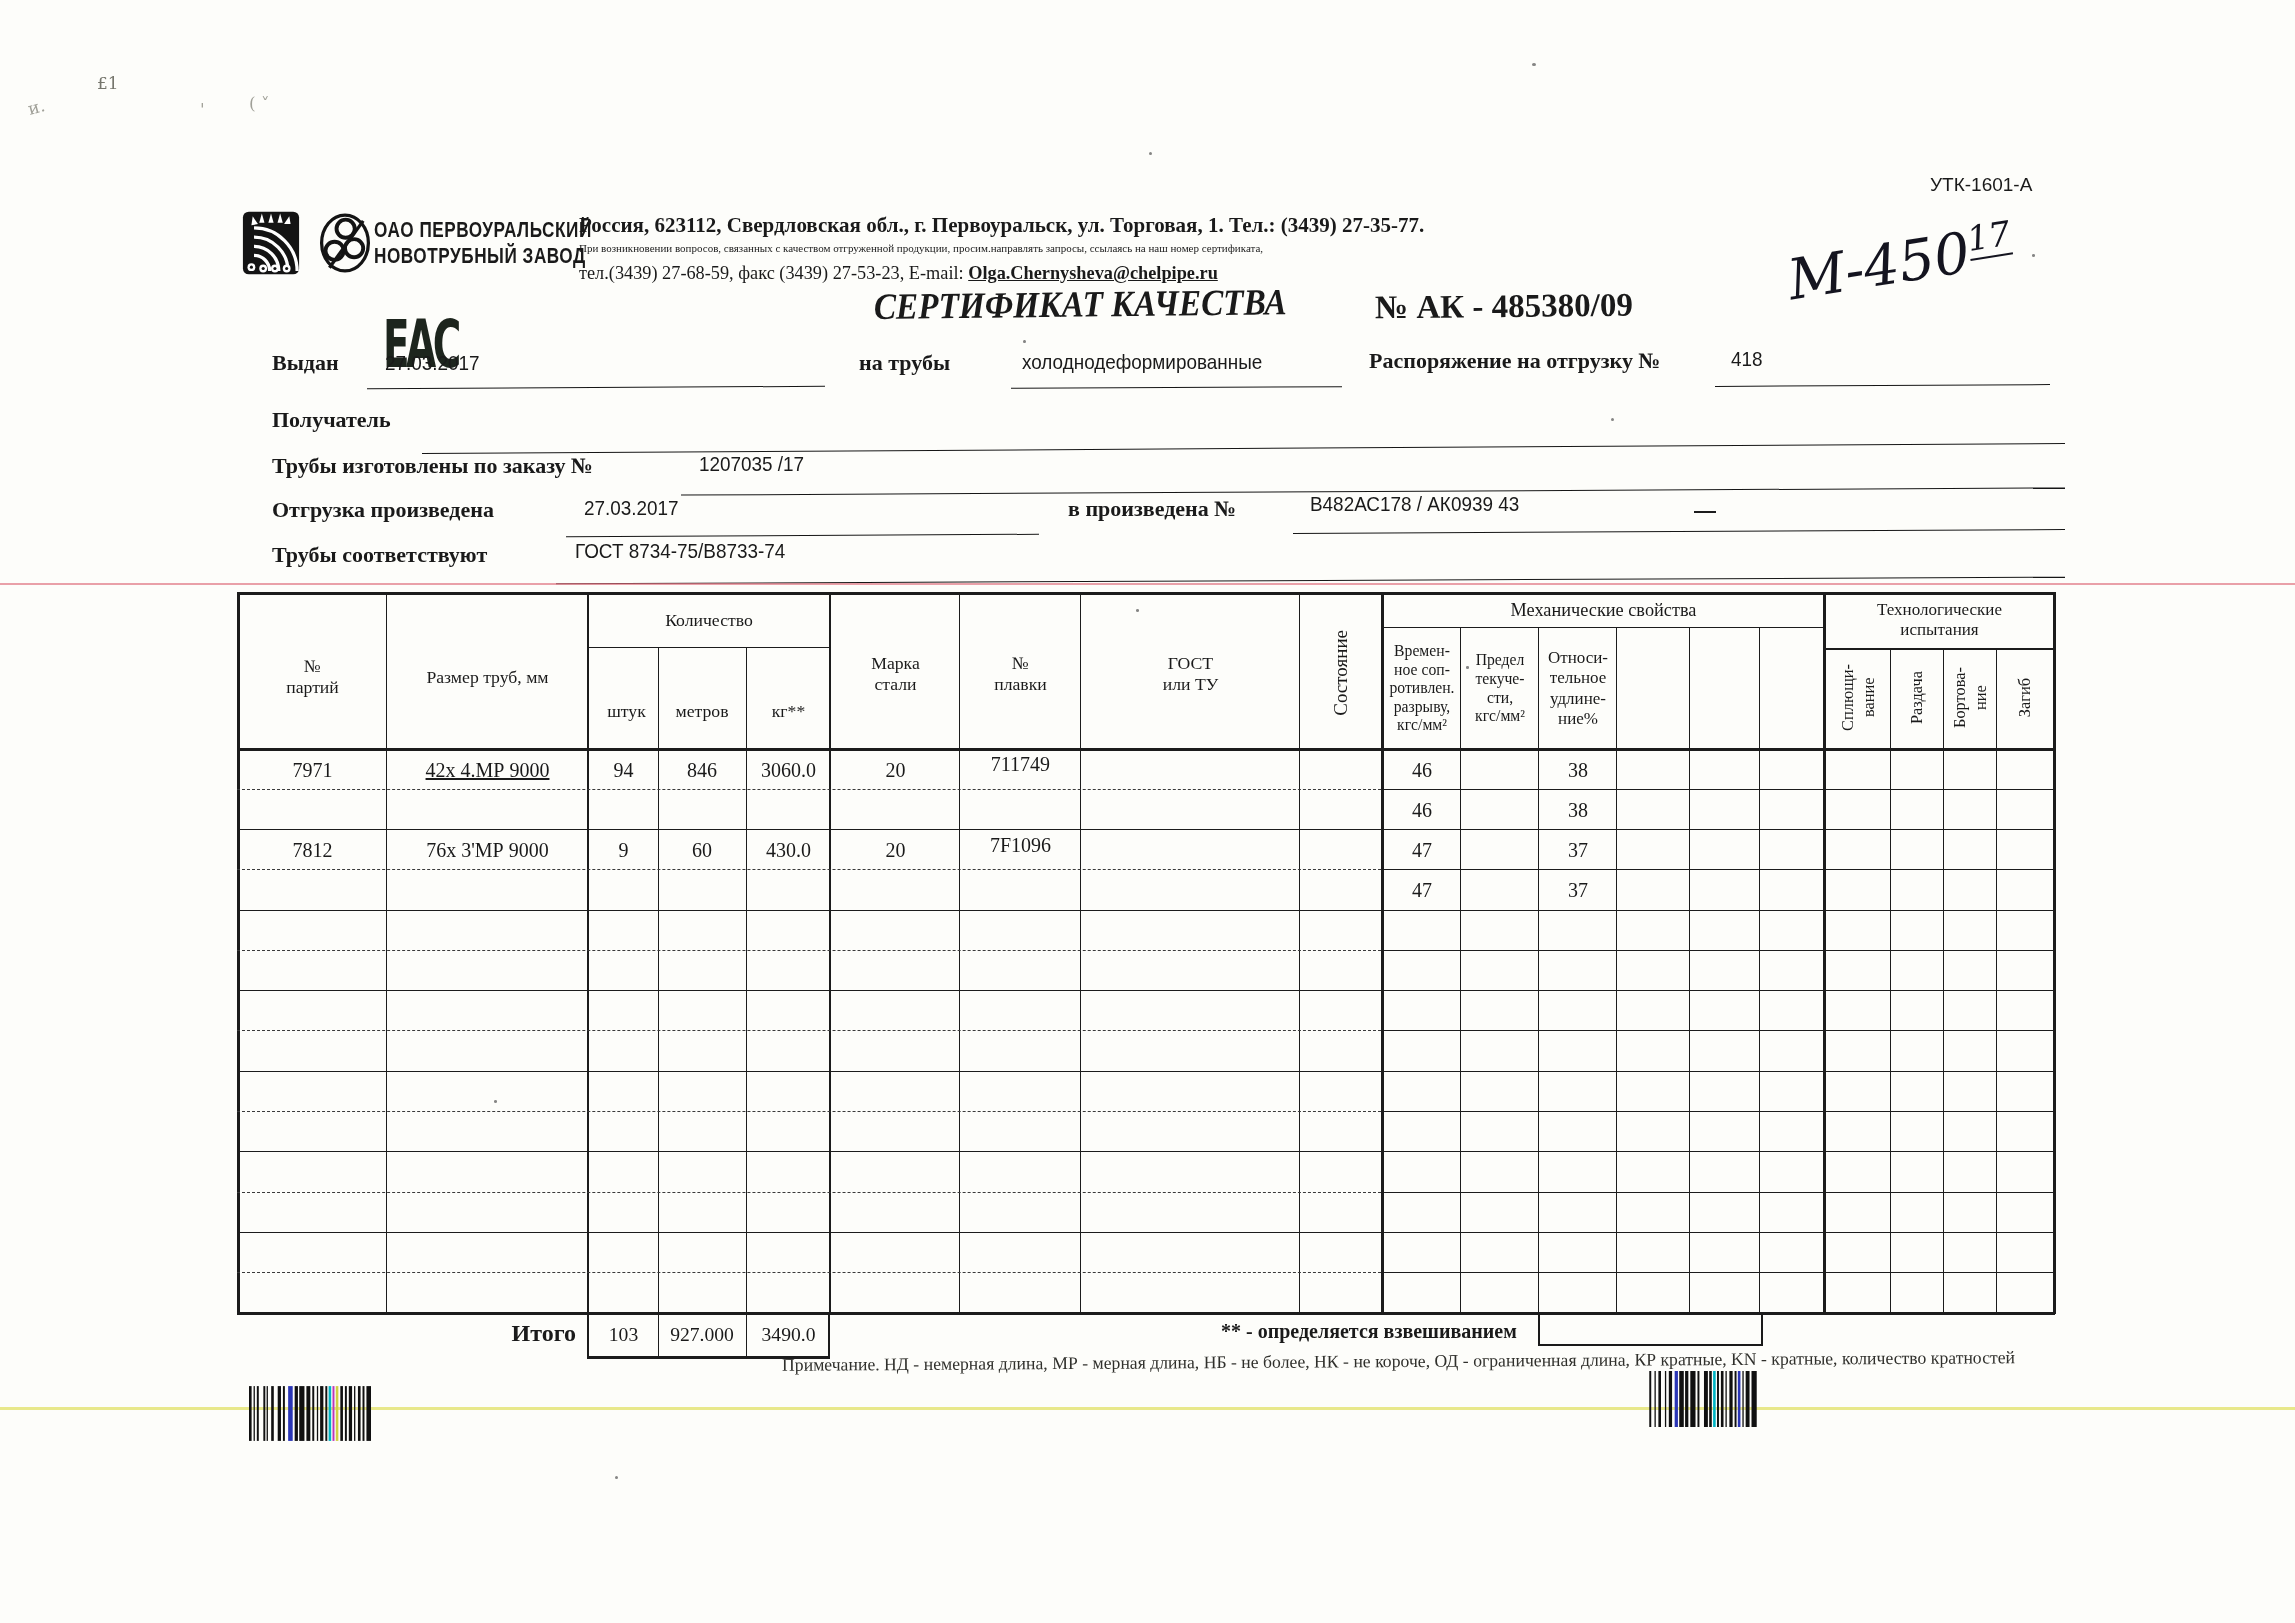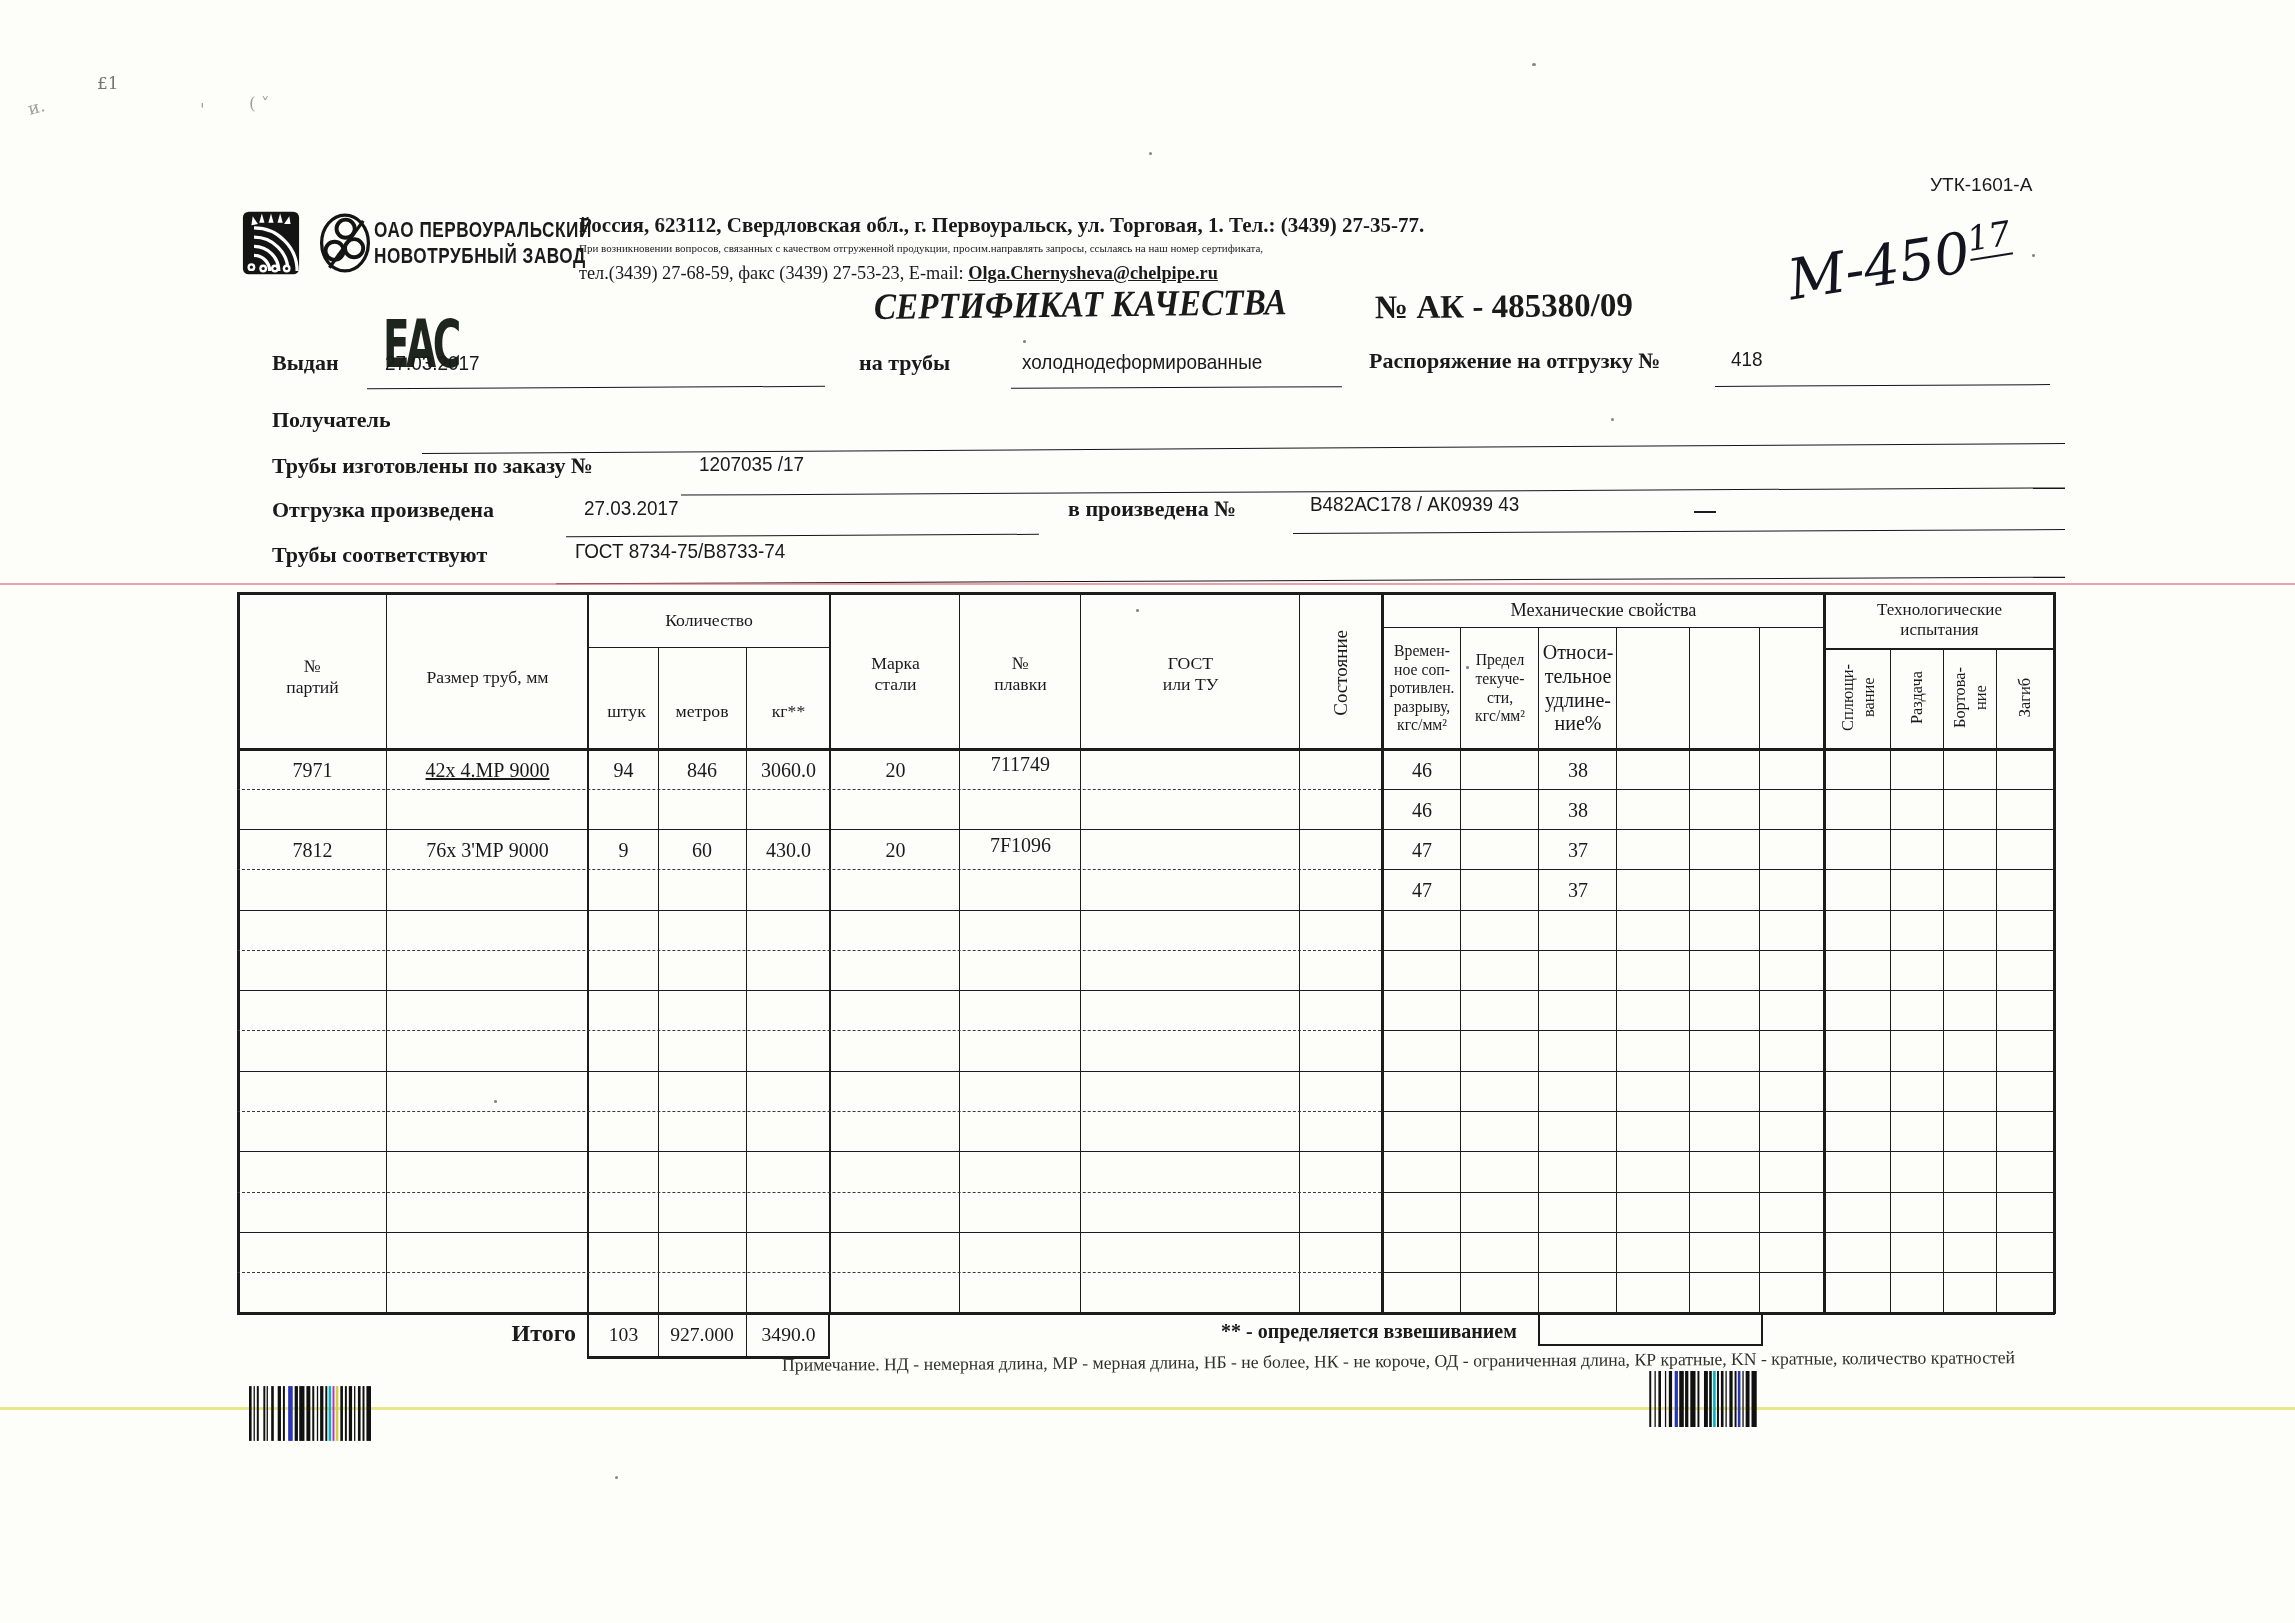--- a/index.html
+++ b/index.html
@@ -207,21 +207,21 @@
   <div class="cell" style="left:1385px;top:596px;width:437px;height:30px;font-size:18.3px;">Механические свойства</div>
   <div class="cell" style="left:1385px;top:630px;width:74px;height:117px;font-size:15.7px;">Времен-
 ное соп-
 ротивлен.
 разрыву,
 кгс/мм²</div>
   <div class="cell" style="left:1463px;top:630px;width:74px;height:117px;font-size:15.7px;">Предел
 текуче-
 сти,
 кгс/мм²</div>
-  <div class="cell" style="left:1541px;top:630px;width:74px;height:117px;font-size:20px;">Относи-
+  <div class="cell" style="left:1541px;top:630px;width:74px;height:117px;font-size:17px;">Относи-
 тельное
 удлине-
 ние%</div>
   <div class="cell" style="left:1827px;top:593px;width:225px;height:54px;font-size:17px;">Технологические
 испытания</div>
   <div class="vcell" style="left:1827px;top:649px;width:62px;height:97px;">
     <span class="vtxt">Сплющи-
 вание</span>
   </div>
   <div class="vcell" style="left:1893px;top:649px;width:49px;height:97px;">

